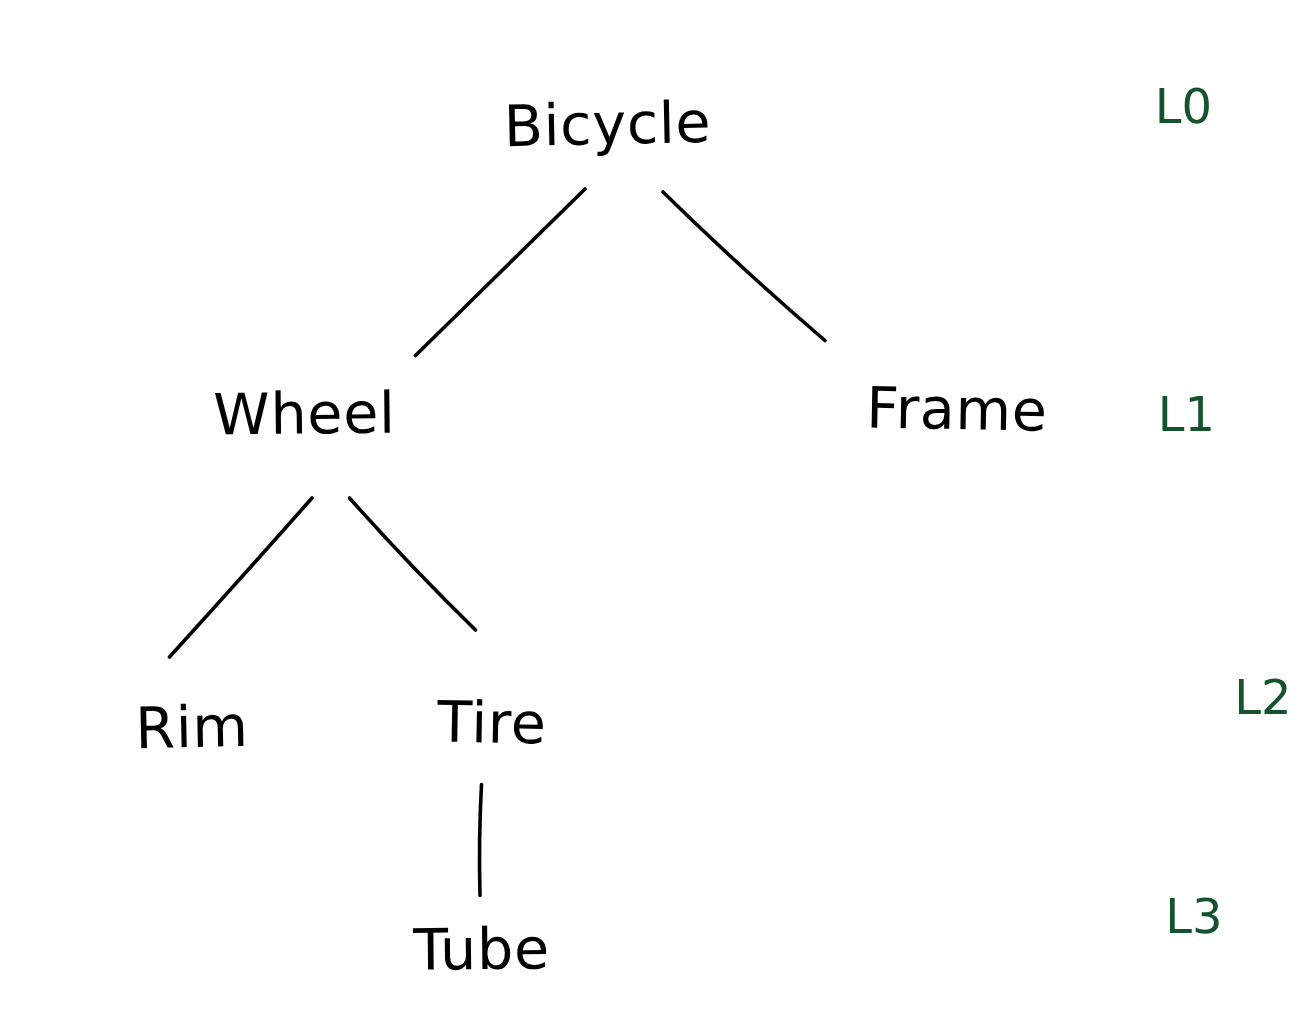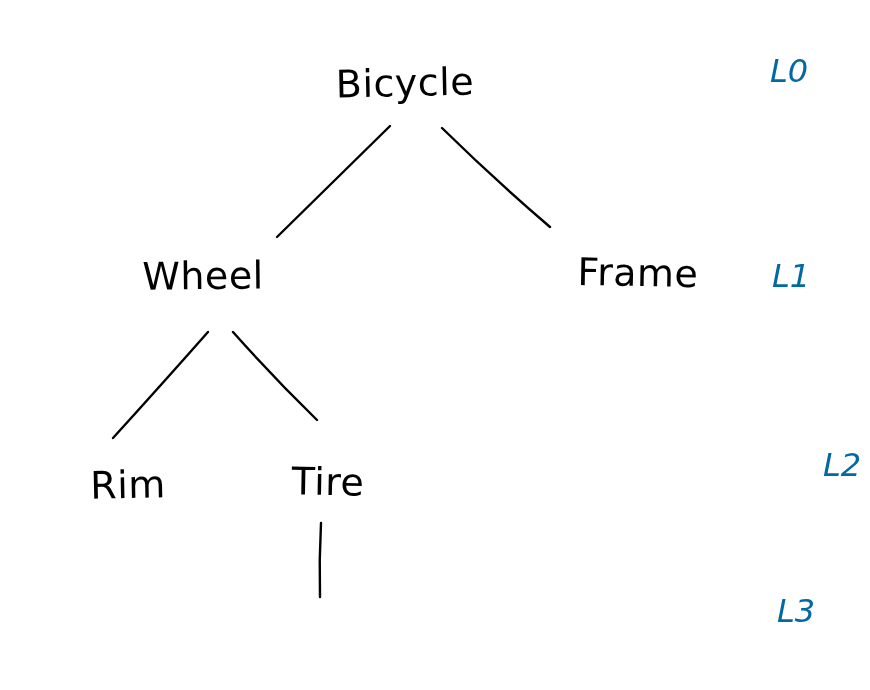--- a/index.html
+++ b/index.html
@@ -37,22 +37,21 @@
     white-space: nowrap;
     letter-spacing: 0.5px;
     color: #000000;
   }
   .level {
     position: absolute;
     transform: translateX(-50%);
     font-size: 32px;
     line-height: 1.1;
     white-space: nowrap;
-    font-style: italic;
-    color: #0369a1;
+    color: #14532d;
   }
   
   .tilt-a { transform: translateX(-50%) rotate(-1.2deg); }
   .tilt-b { transform: translateX(-50%) rotate(1deg); }
   .tilt-c { transform: translateX(-50%) rotate(-0.6deg); }
 </style>
 </head>
 <body>
 
 <div class="canvas">
@@ -68,20 +67,21 @@
   <div class="node tilt-a" style="left:405px; top:63px;">Bicycle</div>
 
   <div class="node tilt-c" style="left:203px; top:256px;">Wheel</div>
 
   <div class="node tilt-b" style="left:638px; top:253px;">Frame</div>
 
   <div class="node tilt-a" style="left:128px; top:465px;">Rim</div>
 
   <div class="node tilt-b" style="left:328px; top:462px;">Tire</div>
 
+  <div class="node tilt-c" style="left:321px; top:613px;">Tube</div>
 
   <div class="level" style="left:789px; top:54px;">L0</div>
 
   <div class="level" style="left:791px; top:259px;">L1</div>
 
   <div class="level" style="left:842px; top:448px;">L2</div>
 
   <div class="level" style="left:796px; top:594px;">L3</div>
 
 </div>

